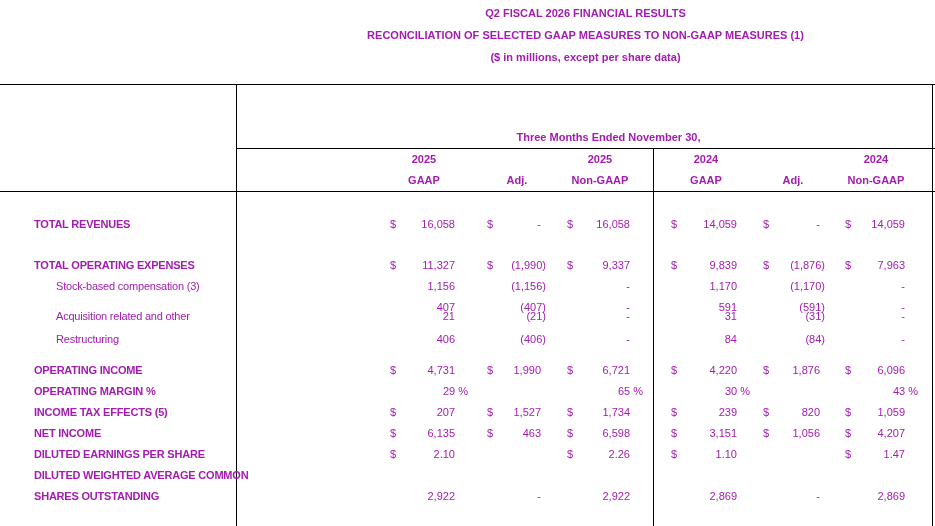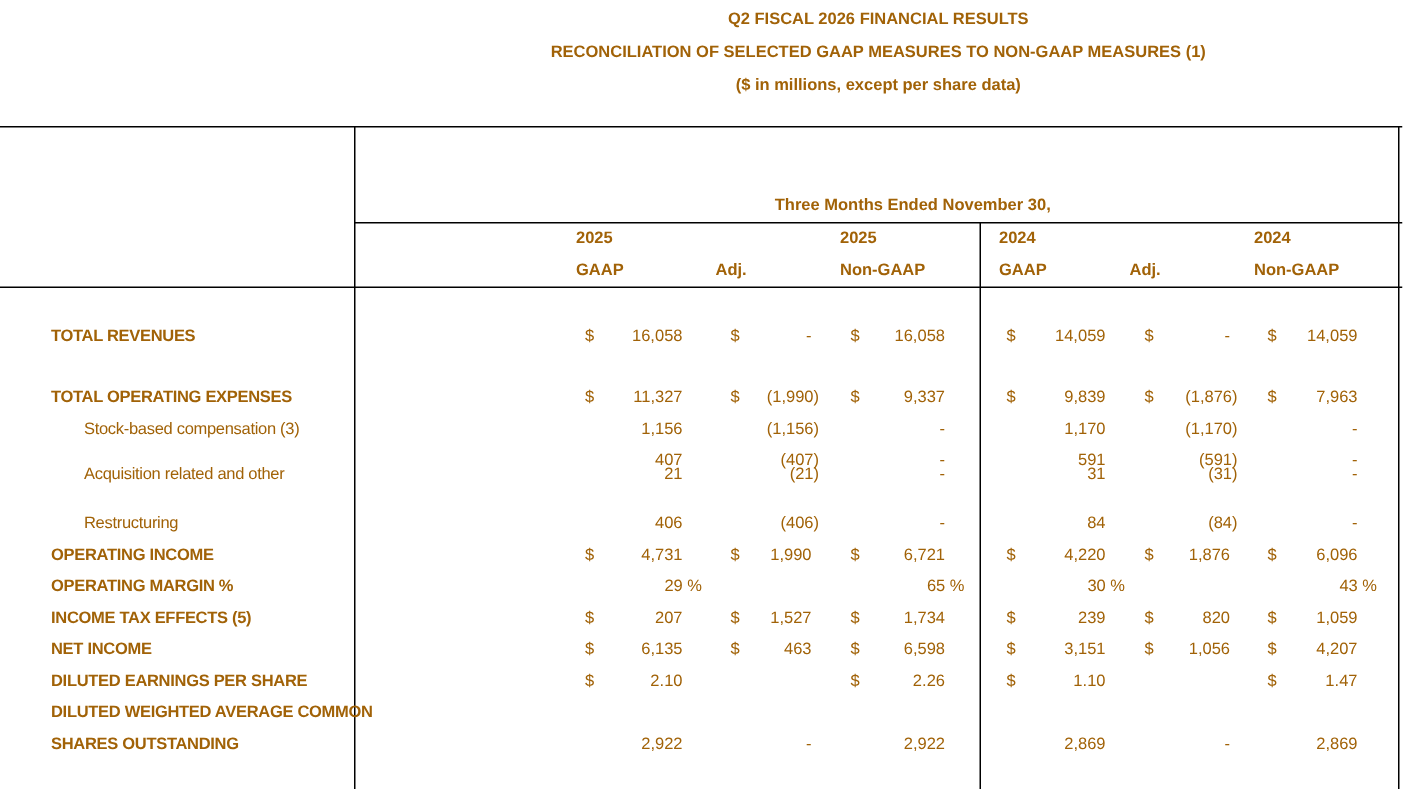--- a/index.html
+++ b/index.html
@@ -9,21 +9,21 @@
     width: 935px;
     height: 526px;
     overflow: hidden;
   }
   .page {
     position: relative;
     width: 935px;
     height: 526px;
     background: #ffffff;
     font-family: "Liberation Sans", sans-serif;
-    color: #a16207;
+    color: #a21caf;
   }
   .title {
     position: absolute;
     left: 236px;
     width: 699px;
     text-align: center;
     font-weight: bold;
     font-size: 11px;
     white-space: nowrap;
   }
@@ -42,20 +42,21 @@
     text-align: center;
     font-weight: bold;
     font-size: 11px;
     white-space: nowrap;
     padding-left: 24px;
   }
   .year, .colhead {
     position: absolute;
     font-weight: bold;
     font-size: 11px;
+    text-align: center;
     width: 80px;
     white-space: nowrap;
   }
   .year { top: 153px; }
   .colhead { top: 174px; }
   .p0 { left: 384px; }
   .p1 { left: 477px; }
   .p2 { left: 560px; }
   .p3 { left: 666px; }
   .p4 { left: 753px; }
@@ -173,21 +174,21 @@
       </div>
       <div class="trow" style="top: 306px;">
         <div class="cell label sub">Acquisition related and other</div>
         <div class="cell value v0">21</div>
         <div class="cell value v1 neg">(21)</div>
         <div class="cell value v2">-</div>
         <div class="cell value v3">31</div>
         <div class="cell value v4 neg">(31)</div>
         <div class="cell value v5">-</div>
       </div>
-      <div class="trow" style="top: 339px;">
+      <div class="trow" style="top: 329px;">
         <div class="cell label sub">Restructuring</div>
         <div class="cell value v0">406</div>
         <div class="cell value v1 neg">(406)</div>
         <div class="cell value v2">-</div>
         <div class="cell value v3">84</div>
         <div class="cell value v4 neg">(84)</div>
         <div class="cell value v5">-</div>
       </div>
       <div class="trow" style="top: 360px;">
         <div class="cell label main">OPERATING INCOME</div>

